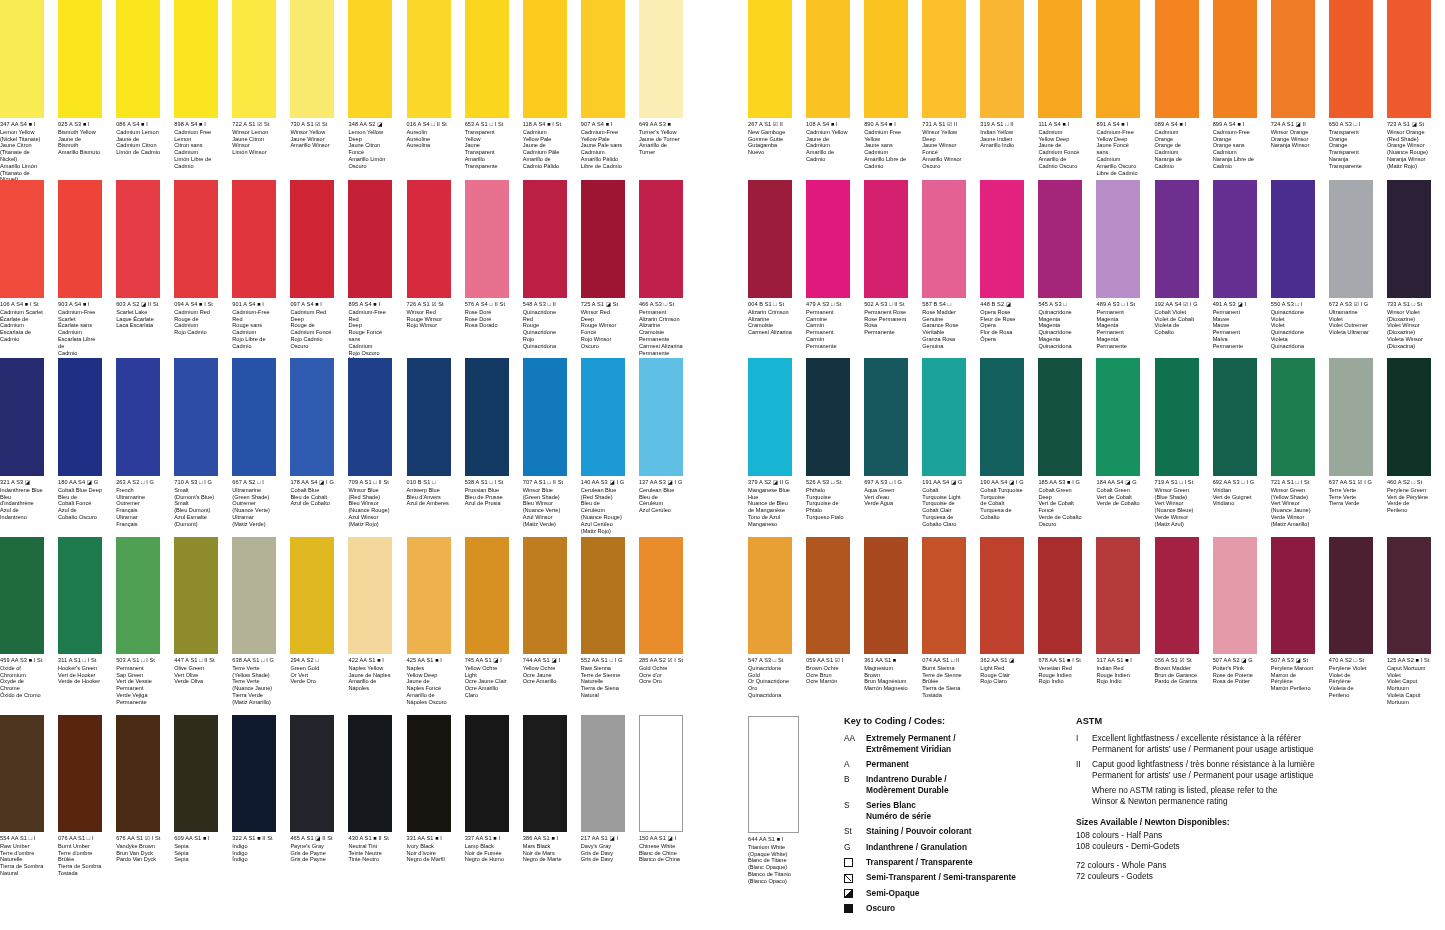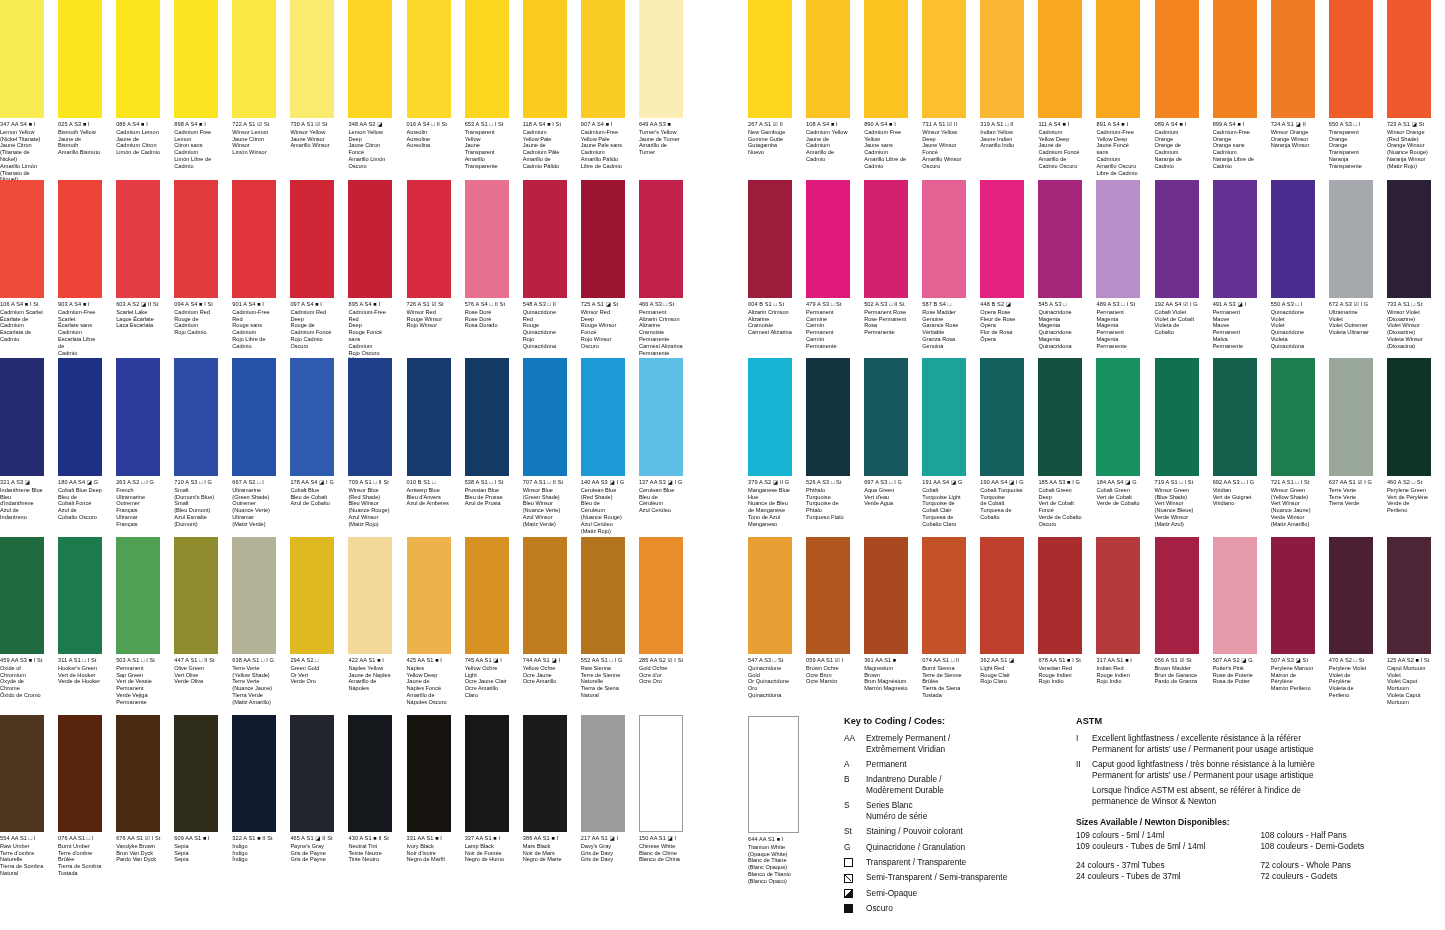--- a/index.html
+++ b/index.html
@@ -72,21 +72,21 @@
   }
   .key-sym .box.semi-t::after{
     content:"";position:absolute;left:-1px;top:-1px;width:7px;height:7px;
     background:linear-gradient(45deg,transparent 46%,#111 46%,#111 54%,transparent 54%);
   }
   .key-sym .box.semi-o{
     background:linear-gradient(135deg,#fff 0,#fff 50%,#111 50%,#111 100%);
   }
   .key-sym .box.opaque{background:#111;}
   .key-txt{flex:1;}
-  .key-txt div{white-space:nowrap;}
+  .key-txt div{white-space:nowrap;font-weight:bold;}
 
   .astm-line{
     display:flex;margin-bottom:4px;font-size:8.3px;line-height:1.32;color:#111;
   }
   .astm-sym{width:16px;flex:0 0 16px;}
   .astm-txt{flex:1;}
   .astm-note{
     margin-left:16px;font-size:8.3px;line-height:1.32;margin-bottom:7px;color:#111;
   }
   .sizes-title{font-size:8.6px;font-weight:bold;margin:10px 0 3px 0;color:#111;}
@@ -1464,21 +1464,21 @@
           </div>
           <div class="key-line">
             <div class="key-sym">St</div>
             <div class="key-txt">
               <div>Staining / Pouvoir colorant</div>
             </div>
           </div>
           <div class="key-line">
             <div class="key-sym">G</div>
             <div class="key-txt">
-              <div>Quinacridone / Granulation</div>
+              <div>Indanthrene / Granulation</div>
             </div>
           </div>
           <div class="key-line">
             <div class="key-sym"><span class="box"></span></div>
             <div class="key-txt">
               <div>Transparent / Transparente</div>
             </div>
           </div>
           <div class="key-line">
             <div class="key-sym"><span class="box semi-t"></span></div>
@@ -1514,36 +1514,26 @@
           <div class="astm-line">
             <div class="astm-sym">II</div>
             <div class="astm-txt">
               <div>Caput good lightfastness / très bonne résistance à la lumière</div>
               <div>Permanent for artists' use / Permanent pour usage artistique</div>
             </div>
           </div>
         </div>
       <div id="astm-notes">
           <div class="astm-note">
-            <div>Lorsque l'indice ASTM est absent, se référer à l'indice de</div>
-            <div>permanence de Winsor &amp; Newton</div>
+            <div>Where no ASTM rating is listed, please refer to the</div>
+            <div>Winsor &amp; Newton permanence rating</div>
           </div>
         </div>
       <div class="sizes-title">Sizes Available / Newton Disponibles:</div>
       <div class="sizes-grid">
-        <div class="sg-col" id="sizes-left">
-            <div class="sg-block">
-              <div>109 colours - 5ml / 14ml</div>
-              <div>109 couleurs - Tubes de 5ml / 14ml</div>
-            </div>
-            <div class="sg-block">
-              <div>24 colours - 37ml Tubes</div>
-              <div>24 couleurs - Tubes de 37ml</div>
-            </div>
-          </div>
         <div class="sg-col" id="sizes-right">
             <div class="sg-block">
               <div>108 colours - Half Pans</div>
               <div>108 couleurs - Demi-Godets</div>
             </div>
             <div class="sg-block">
               <div>72 colours - Whole Pans</div>
               <div>72 couleurs - Godets</div>
             </div>
           </div>

